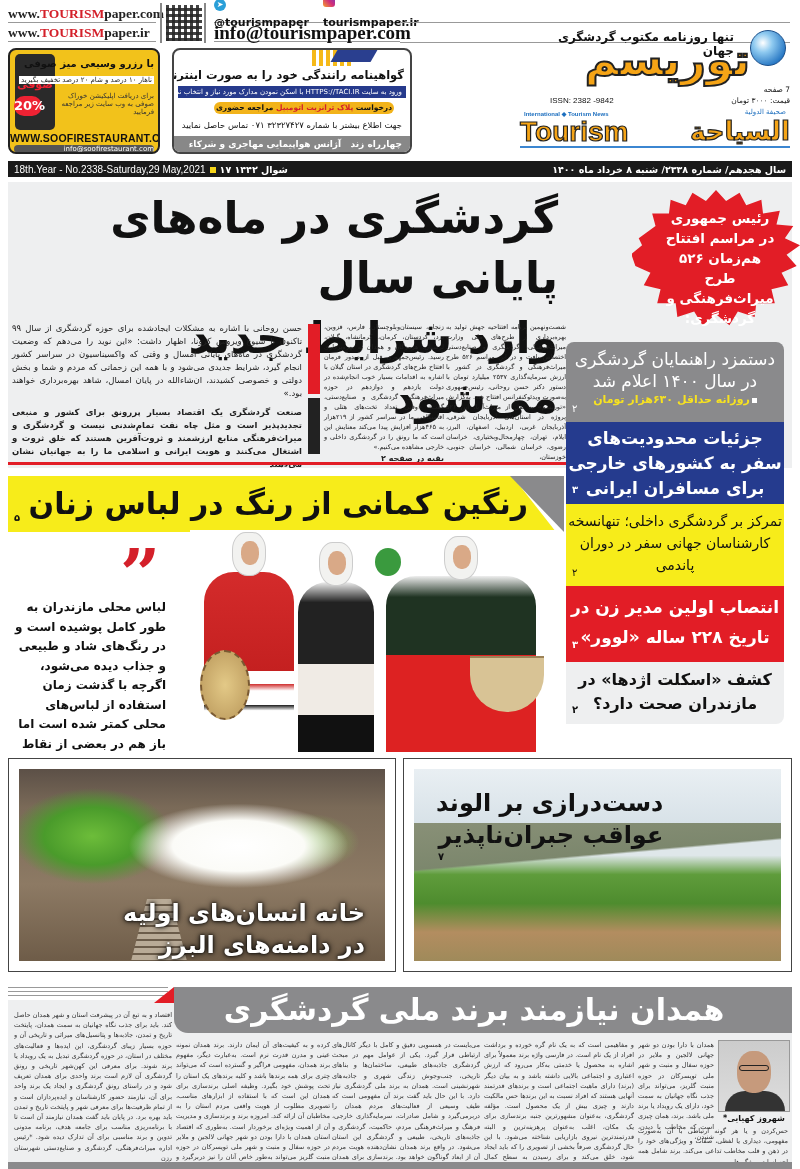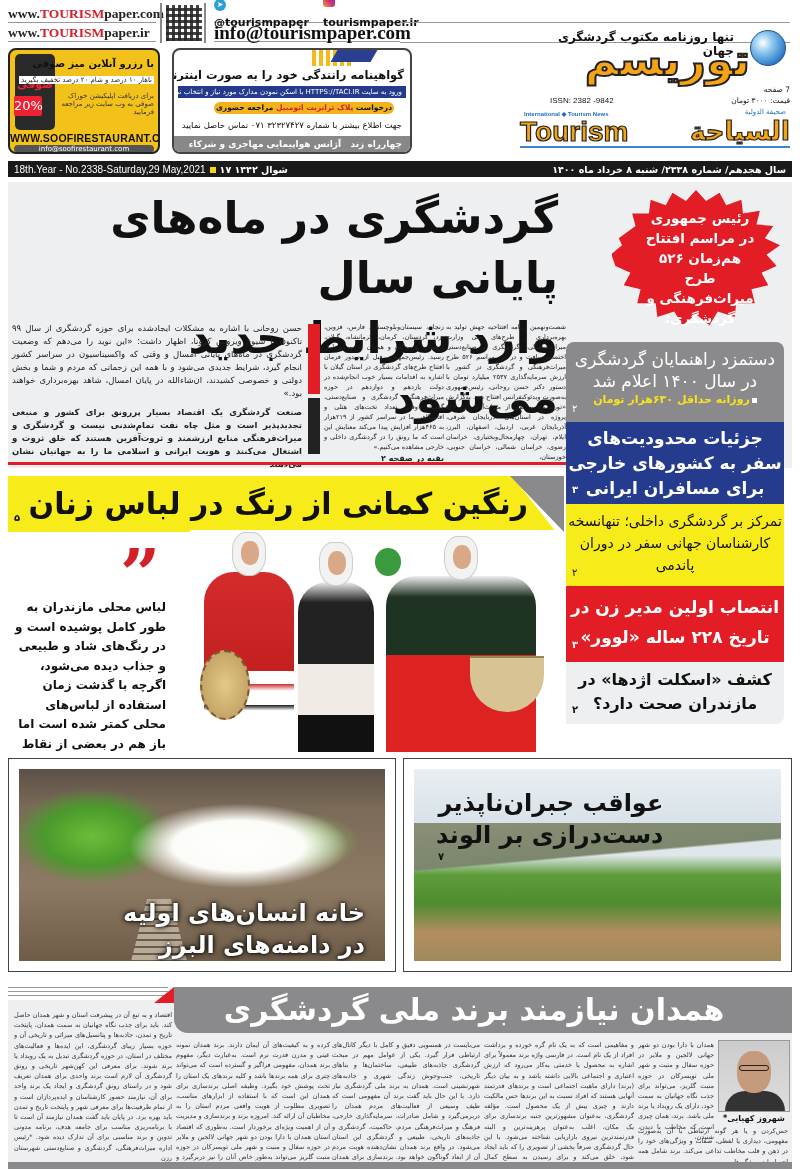--- a/index.html
+++ b/index.html
@@ -20,26 +20,26 @@
   .social .email { font-family: "Liberation Serif", serif; font-size: 19px; }
   .tg-icon { display: inline-block; width: 12px; height: 12px; border-radius: 50%; background: #2a9fd8; color: #fff; font-size: 8px; text-align: center; line-height: 12px; margin-right: 3px; }
   .ig-icon { display: inline-block; width: 12px; height: 12px; border-radius: 3px; background: linear-gradient(45deg, #f7a12b, #d12d7a, #6a3bc0); margin-right: 3px; }
   .top-rule { left: 400px; top: 4px; width: 390px; height: 19px; border-bottom: 1px solid #999; }
   .top-rule2 { left: 400px; top: 24px; width: 390px; height: 19px; border-bottom: 1px solid #999; }
 
   
   .ad-soofi { left: 8px; top: 48px; width: 152px; height: 106px; background: #f2c21b; border: 2px solid #222; border-radius: 8px; overflow: hidden; }
   .ad-soofi .phone { position: absolute; left: 5px; top: 4px; width: 40px; height: 76px; background: #2a2a2a; border-radius: 5px; }
   .ad-soofi .phone .logo { position: absolute; top: 24px; left: 2px; font-size: 11px; color: #e23; font-weight: bold; }
-  .ad-soofi .pct { position: absolute; left: 4px; top: 46px; width: 28px; height: 20px; background: #e23; color: #fff; font-weight: normal; font-size: 13px; border-radius: 2px; text-align: center; line-height: 20px; }
+  .ad-soofi .pct { position: absolute; left: 4px; top: 46px; width: 28px; height: 20px; background: #e23; color: #fff; font-weight: bold; font-size: 13px; border-radius: 10px; text-align: center; line-height: 20px; }
   .ad-soofi .t1 { position: absolute; right: 4px; top: 8px; font-size: 10px; font-weight: bold; color: #111; }
   .ad-soofi .t2 { position: absolute; right: 4px; top: 26px; font-size: 7px; color: #222; background: #fff; padding: 0 2px; }
   .ad-soofi .t3 { position: absolute; right: 4px; top: 42px; font-size: 7px; color: #333; width: 100px; text-align: right; }
   .ad-soofi .url { position: absolute; left: 0; right: 0; top: 82px; font-size: 10.5px; font-weight: bold; text-align: center; font-family: "Liberation Sans", sans-serif; letter-spacing: .2px; }
-  .ad-soofi .mail { position: absolute; left: 4px; right: 4px; top: 95px; font-size: 7px; text-align: center; color: #fff; background: #555; border-radius: 4px; }
+  .ad-soofi .mail { position: absolute; left: 4px; right: 4px; top: 95px; font-size: 7px; text-align: right; color: #fff; background: #555; border-radius: 4px; }
 
   .ad-visa { left: 172px; top: 48px; width: 240px; height: 106px; border: 2px solid #444; border-radius: 8px; background: #fff; overflow: hidden; }
   .ad-visa .stripes { position: absolute; left: 138px; top: 0; width: 40px; height: 16px; background: repeating-linear-gradient(90deg, #f5b918 0 4px, #fff 4px 7px); }
   .ad-visa .stripes2 { position: absolute; left: 160px; top: 0; width: 40px; height: 12px; background: #2a3f8f; transform: skewX(-30deg); }
   .ad-visa .head { position: absolute; right: 6px; top: 18px; font-size: 11.5px; font-weight: bold; white-space: nowrap; }
   .ad-visa .band { position: absolute; left: 4px; right: 4px; top: 36px; height: 12px; background: #263a8c; color: #fff; font-size: 7px; line-height: 12px; text-align: right; padding-right: 4px; white-space: nowrap; overflow: hidden; }
   .ad-visa .pill { position: absolute; left: 40px; top: 52px; width: 180px; height: 12px; background: #f2b31a; border-radius: 6px; font-size: 7.5px; line-height: 12px; text-align: center; font-weight: bold; }
   .ad-visa .pill .red { color: #d4202a; }
   .ad-visa .contact { position: absolute; right: 8px; top: 70px; font-size: 8.5px; white-space: nowrap; }
   .ad-visa .footer { position: absolute; left: 0; right: 0; bottom: 0; height: 16px; background: #888; color: #fff; font-size: 9px; font-weight: bold; line-height: 16px; text-align: right; padding-right: 8px; }
@@ -60,21 +60,21 @@
 
   
   .datebar { left: 8px; top: 161px; width: 784px; height: 16px; background: #1a1a1a; color: #fff; display: flex; justify-content: space-between; align-items: center; padding: 0 6px; font-size: 10px; }
   .datebar .en { font-family: "Liberation Sans", sans-serif; }
   .datebar .sq { display: inline-block; width: 6px; height: 6px; background: #f5d418; margin: 0 4px; }
   .datebar .fa { font-weight: bold; font-size: 9.5px; }
 
   
   .lead { left: 8px; top: 182px; width: 784px; height: 286px; background: #eeeff0; padding-left: 36px; }
   .lead-title { position: absolute; left: 10px; top: 6px; width: 540px; font-size: 44px; font-weight: bold; line-height: 60px; text-align: right; direction: rtl; letter-spacing: -1px; }
-  .burst { position: absolute; left: 604px; top: 8px; width: 168px; height: 138px; }
+  .burst { position: absolute; left: 624px; top: 8px; width: 168px; height: 138px; }
   .burst-shape { position: absolute; inset: 0; background: #e21d26; clip-path: polygon(50% 0%,56% 8%,64% 2%,68% 11%,77% 7%,78% 17%,88% 15%,86% 25%,96% 26%,91% 35%,100% 40%,92% 47%,98% 55%,89% 60%,93% 69%,83% 72%,85% 82%,74% 82%,73% 92%,63% 88%,58% 98%,50% 90%,42% 98%,37% 88%,27% 92%,26% 82%,15% 82%,17% 72%,7% 69%,11% 60%,2% 55%,0% 48%,0% 46%,6% 40%,4% 35%,14% 26%,12% 17%,22% 17%,23% 7%,32% 11%,36% 2%,44% 8%); }
   .burst-text { position: absolute; left: 30px; right: 22px; top: 18px; color: #fff; font-size: 13.5px; font-weight: bold; line-height: 20px; text-align: center; direction: rtl; }
   .lead-col { position: absolute; top: 140px; font-size: 8.5px; line-height: 13px; text-align: justify; direction: rtl; color: #222; }
   .lead-col.a { left: 4px; width: 290px; }
   .lead-col.a p { margin-bottom: 6px; }
   .lead-col.a .bold { font-weight: bold; }
   .lead-col.b { left: 316px; width: 120px; font-size: 6.5px; line-height: 10px; }
   .lead-col.c { left: 438px; width: 120px; font-size: 6.5px; line-height: 10px; }
   .lead-col.b .cont { font-weight: bold; font-size: 8px; margin-top: 2px; }
   .bar-red { position: absolute; left: 300px; top: 142px; width: 12px; height: 70px; background: #e21d26; }
@@ -167,21 +167,21 @@
   <div class="row email">info@tourismpaper.com</div>
 </div>
 <div class="abs top-rule"></div>
 <div class="abs top-rule2"></div>
 
 <div class="abs ad-soofi">
   <div class="phone">
       <span class="logo">صوفی</span>
     </div>
   <div class="pct">20%</div>
-  <div class="t1 rtl">با رزرو آنلاین میز صوفی</div>
+  <div class="t1 rtl">با رزرو وسیعی میز صوفی</div>
   <div class="t2 rtl">ناهار ۱۰ درصد و شام ۲۰ درصد تخفیف بگیرید</div>
   <div class="t3 rtl">برای دریافت اپلیکیشن خوراک صوفی به وب سایت زیر مراجعه فرمایید</div>
   <div class="url">WWW.SOOFIRESTAURANT.COM</div>
   <div class="mail">info@soofirestaurant.com</div>
 </div>
 
 <div class="abs ad-visa">
   <div class="stripes"></div>
   <div class="stripes2"></div>
   <div class="head rtl">گواهینامه رانندگی خود را به صورت اینترنتی بین المللی نمایید</div>
@@ -296,22 +296,22 @@
     <div class="photo-title cave-title">
       <div>خانه انسان‌های اولیه</div>
       <div>در دامنه‌های البرز</div>
     </div>
     <div class="abs cave-num">۵</div>
   </div>
 </div>
 <div class="abs photo-frame right">
   <div class="photo-inner valley">
     <div class="photo-title valley-title">
+      <div>دست‌درازی بر الوند</div>
       <div>عواقب جبران‌ناپذیر</div>
-      <div>دست‌درازی بر الوند</div>
     </div>
     <div class="abs valley-num">۷</div>
   </div>
 </div>
 
 <div class="abs bottom-body"></div>
 <div class="abs bottom-lines"></div>
 <div class="abs red-tri"></div>
 <div class="abs bottom-head"></div>
 <div class="abs bottom-title">همدان نیازمند برند ملی گردشگری</div>

